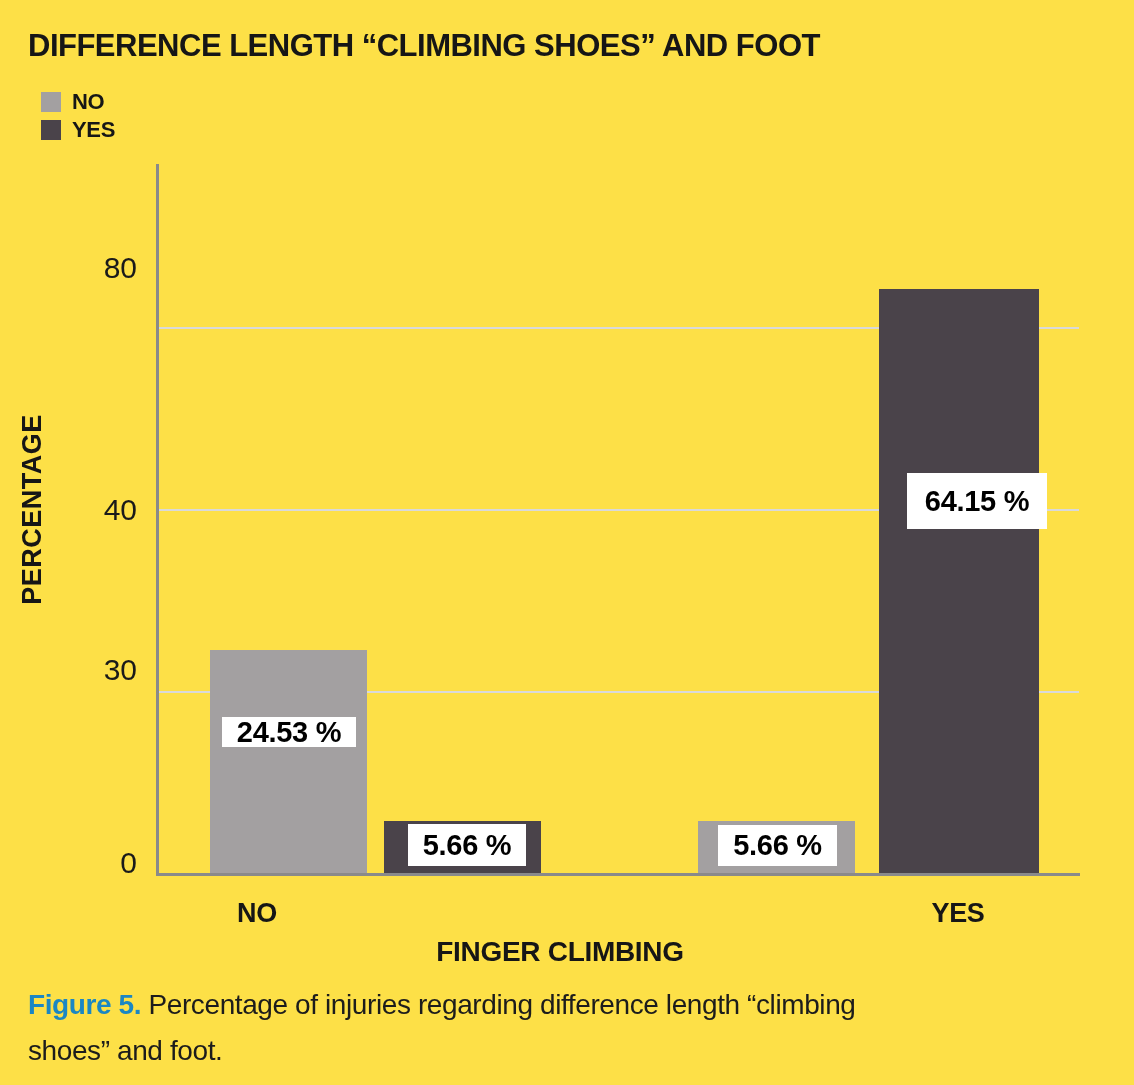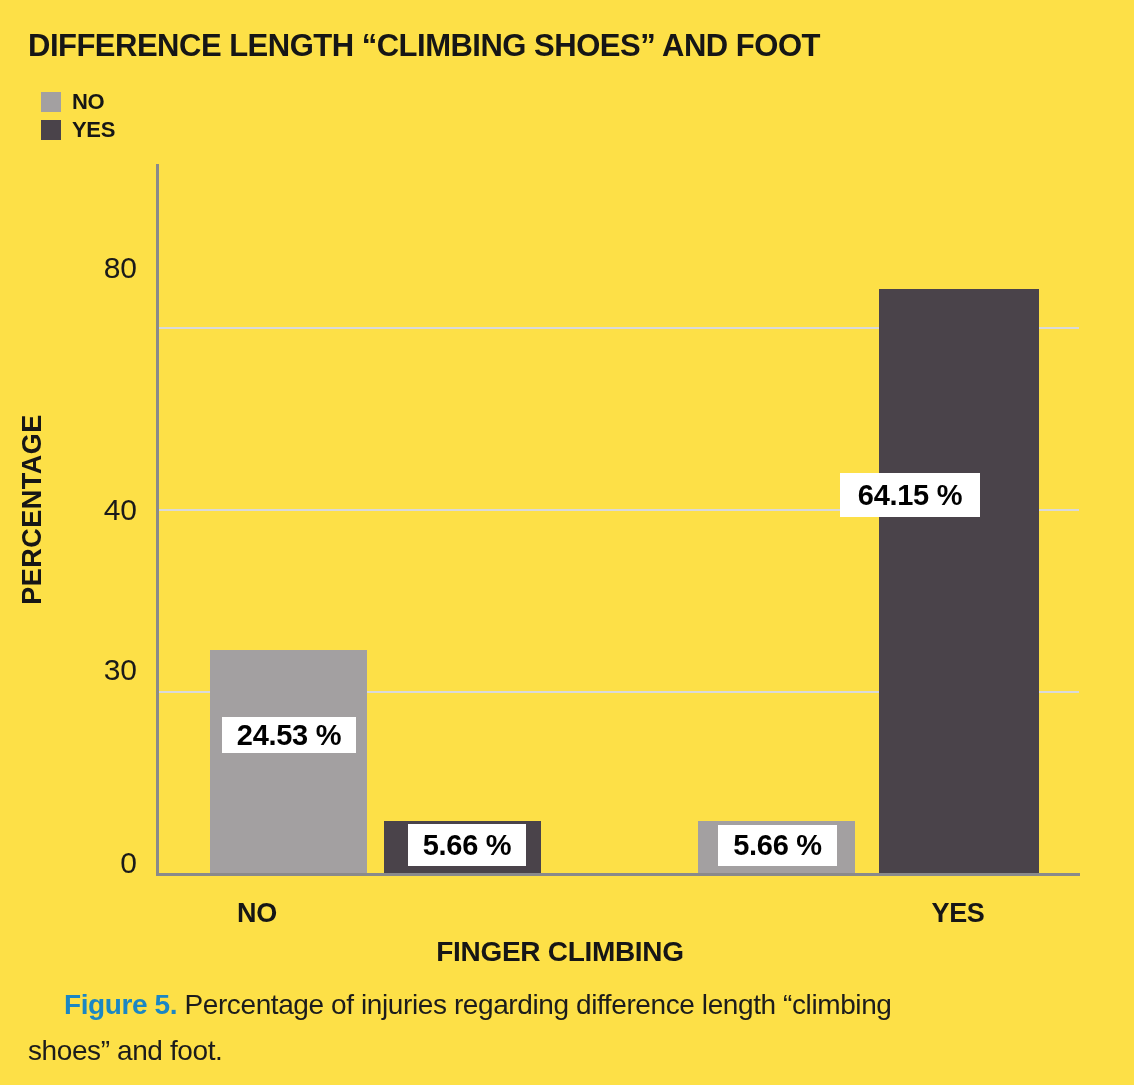--- a/index.html
+++ b/index.html
@@ -47,21 +47,21 @@
   .cat-no{left:177px;}
   .cat-yes{left:878px;}
   .xlabel{
     position:absolute;left:360px;top:936px;width:400px;text-align:center;
     font-size:28px;font-weight:bold;color:#161616;letter-spacing:-0.3px;
   }
   .caption{
     position:absolute;left:28px;top:982px;width:1080px;
     font-size:28px;color:#1c1c1c;line-height:46px;letter-spacing:-0.4px;
   }
-  .fig-label{font-weight:bold;margin-left:36px;}
+  .fig-label{font-weight:bold;}
 </style>
 </head>
 <body>
 
 <div class="fig">
 
   <div class="chart-title">DIFFERENCE LENGTH “CLIMBING SHOES” AND FOOT</div>
 
   <div class="legend">
     <div class="legend-row">
@@ -87,24 +87,24 @@
       <div class="ytick" style="top: 250px;">80</div>
     </div>
   <div id="bars">
       <div class="bar" style="left: 210px; width: 157px; top: 650px; height: 223px; background: rgb(163, 160, 161);"></div>
       <div class="bar" style="left: 384px; width: 157px; top: 821px; height: 52px; background: rgb(74, 67, 74);"></div>
       <div class="bar" style="left: 698px; width: 157px; top: 821px; height: 52px; background: rgb(163, 160, 161);"></div>
       <div class="bar" style="left: 879px; width: 160px; top: 289px; height: 584px; background: rgb(74, 67, 74);"></div>
     </div>
   <div class="x-axis-line"></div>
   <div id="value-labels">
-      <div class="value-label" style="left: 222px; top: 717px; width: 134px; height: 36px;">24.53 %</div>
+      <div class="value-label" style="left: 222px; top: 717px; width: 134px; height: 30px;">24.53 %</div>
       <div class="value-label" style="left: 408px; top: 824px; width: 118px; height: 42px;">5.66 %</div>
       <div class="value-label" style="left: 718px; top: 825px; width: 119px; height: 41px;">5.66 %</div>
-      <div class="value-label" style="left: 840px; top: 473px; width: 140px; height: 44px;">64.15 %</div>
+      <div class="value-label" style="left: 907px; top: 473px; width: 140px; height: 56px;">64.15 %</div>
     </div>
 
   <div class="ylabel">PERCENTAGE</div>
 
   <div class="cat-label cat-no">NO</div>
   <div class="cat-label cat-yes">YES</div>
 
   <div class="xlabel">FINGER CLIMBING</div>
 
   <div class="caption">

